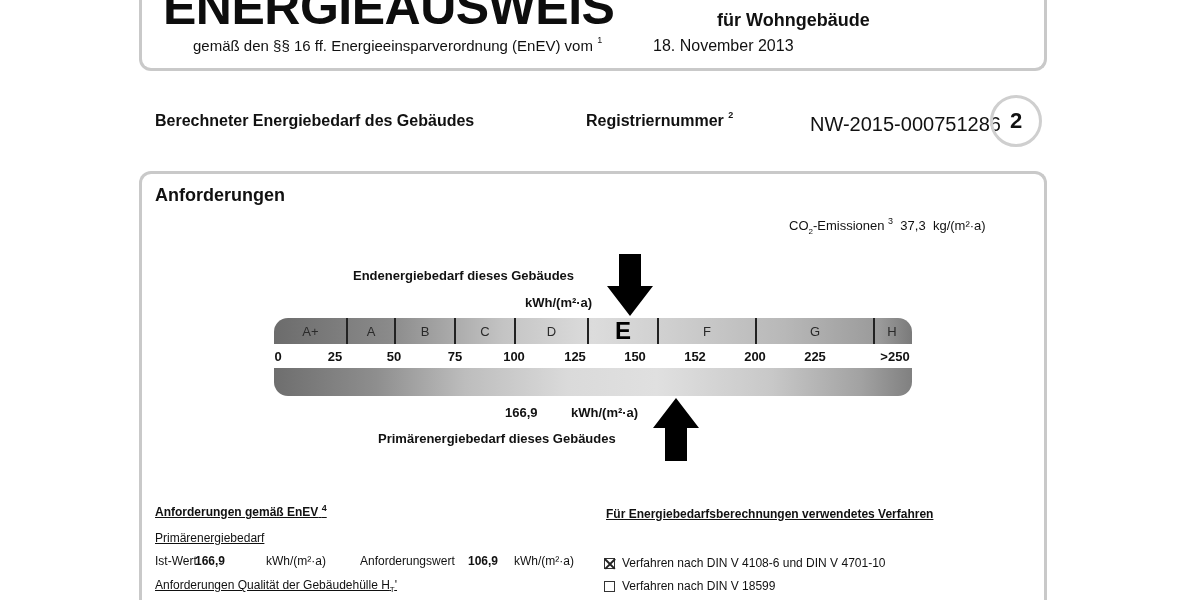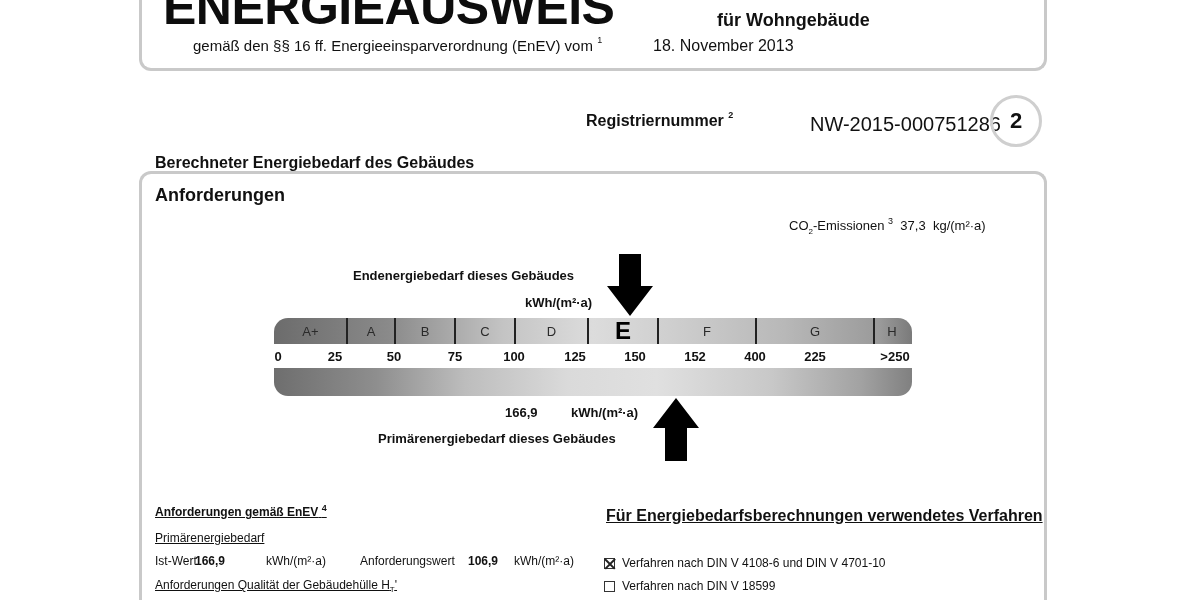--- a/index.html
+++ b/index.html
@@ -14,21 +14,21 @@
     box-sizing:border-box;
   }
   .frame-top { left:139px; top:-20px; width:908px; height:91px; border-top:none; border-top-left-radius:0; border-top-right-radius:0; }
   .frame-main { left:139px; top:171px; width:908px; height:460px; border-bottom:none; border-bottom-left-radius:0; border-bottom-right-radius:0; }
   .big-title { left:163px; top:-22px; font-size:50px; font-weight:bold; letter-spacing:-0.5px; line-height:58px; color:#0d0d0d; }
   .subtitle-right { left:717px; top:10px; font-size:18px; font-weight:bold; }
   .legal { left:161px; top:37px; font-size:15px;margin-left:32px; }
   .legal sup, sup { font-size:9px; vertical-align:top; position:relative; top:-2px; }
   .legal-date { left:653px; top:37px; font-size:16px; }
 
-  .hdr-left { left:155px; top:112px; font-size:16px; font-weight:bold;margin-top:42px; }
+  .hdr-left { left:155px; top:112px; font-size:16px; font-weight:bold; }
   .hdr-reg { left:586px; top:112px; font-size:16px; font-weight:bold; }
   .hdr-regnr { left:790px; top:113px; font-size:20px;margin-left:20px; }
   .page-circle {
     left:990px; top:95px; width:52px; height:52px; border:3px solid #cfcfcf; border-radius:50%;
     box-sizing:border-box; display:flex; align-items:center; justify-content:center;
     font-size:22px; font-weight:bold;
   }
 
   .sec-title { left:155px; top:185px; font-size:18px; font-weight:bold; }
   .co2 { left:789px; top:218px; font-size:13px; }
@@ -62,21 +62,21 @@
 
   .arrow-down { left:607px; top:254px; width:46px; height:62px; }
   .arrow-up { left:653px; top:398px; width:46px; height:63px; }
 
   .req-head { left:155px; top:505px; font-size:12px; font-weight:bold; text-decoration:underline; }
   .req-sub1 { left:155px; top:531px; font-size:12px; text-decoration:underline; }
   .req-row { left:155px; top:554px; font-size:12px; }
   .req-row span { position:absolute; white-space:nowrap; }
   .req-sub2 { left:155px; top:578px; font-size:12px; text-decoration:underline; }
 
-  .proc-head { left:606px; top:507px; font-size:16px; font-weight:bold; text-decoration:underline; }
+  .proc-head { left:606px; top:507px; font-size:12px; font-weight:bold; text-decoration:underline; }
   .proc-item { left:604px; font-size:12px; display:flex; align-items:center; gap:7px; }
   .cb { width:11px; height:11px; border:1px solid #333; box-sizing:border-box; position:relative; display:inline-block; }
   .cb.checked::before, .cb.checked::after {
     content:""; position:absolute; left:-2px; top:4px; width:14px; height:1.5px; background:#222;
   }
   .cb.checked::before { transform:rotate(45deg); }
   .cb.checked::after { transform:rotate(-45deg); }
 </style>
 </head>
 <body>
@@ -132,21 +132,21 @@
 </div>
 
 <div class="tick" style="left:278px">0</div>
 <div class="tick" style="left:335px">25</div>
 <div class="tick" style="left:394px">50</div>
 <div class="tick" style="left:455px">75</div>
 <div class="tick" style="left:514px">100</div>
 <div class="tick" style="left:575px">125</div>
 <div class="tick" style="left:635px">150</div>
 <div class="tick" style="left:695px">152</div>
-<div class="tick" style="left:755px">400</div>
+<div class="tick" style="left:755px">200</div>
 <div class="tick" style="left:815px">225</div>
 <div class="tick" style="left:895px">&gt;250</div>
 
 <div class="abs scale-bottom"></div>
 
 <svg class="abs arrow-up" viewBox="0 0 46 63">
   <polygon points="23,0 46,30 34,30 34,63 12,63 12,30 0,30" fill="#000"></polygon>
 </svg>
 
 <div class="abs prim-val">166,9</div>

